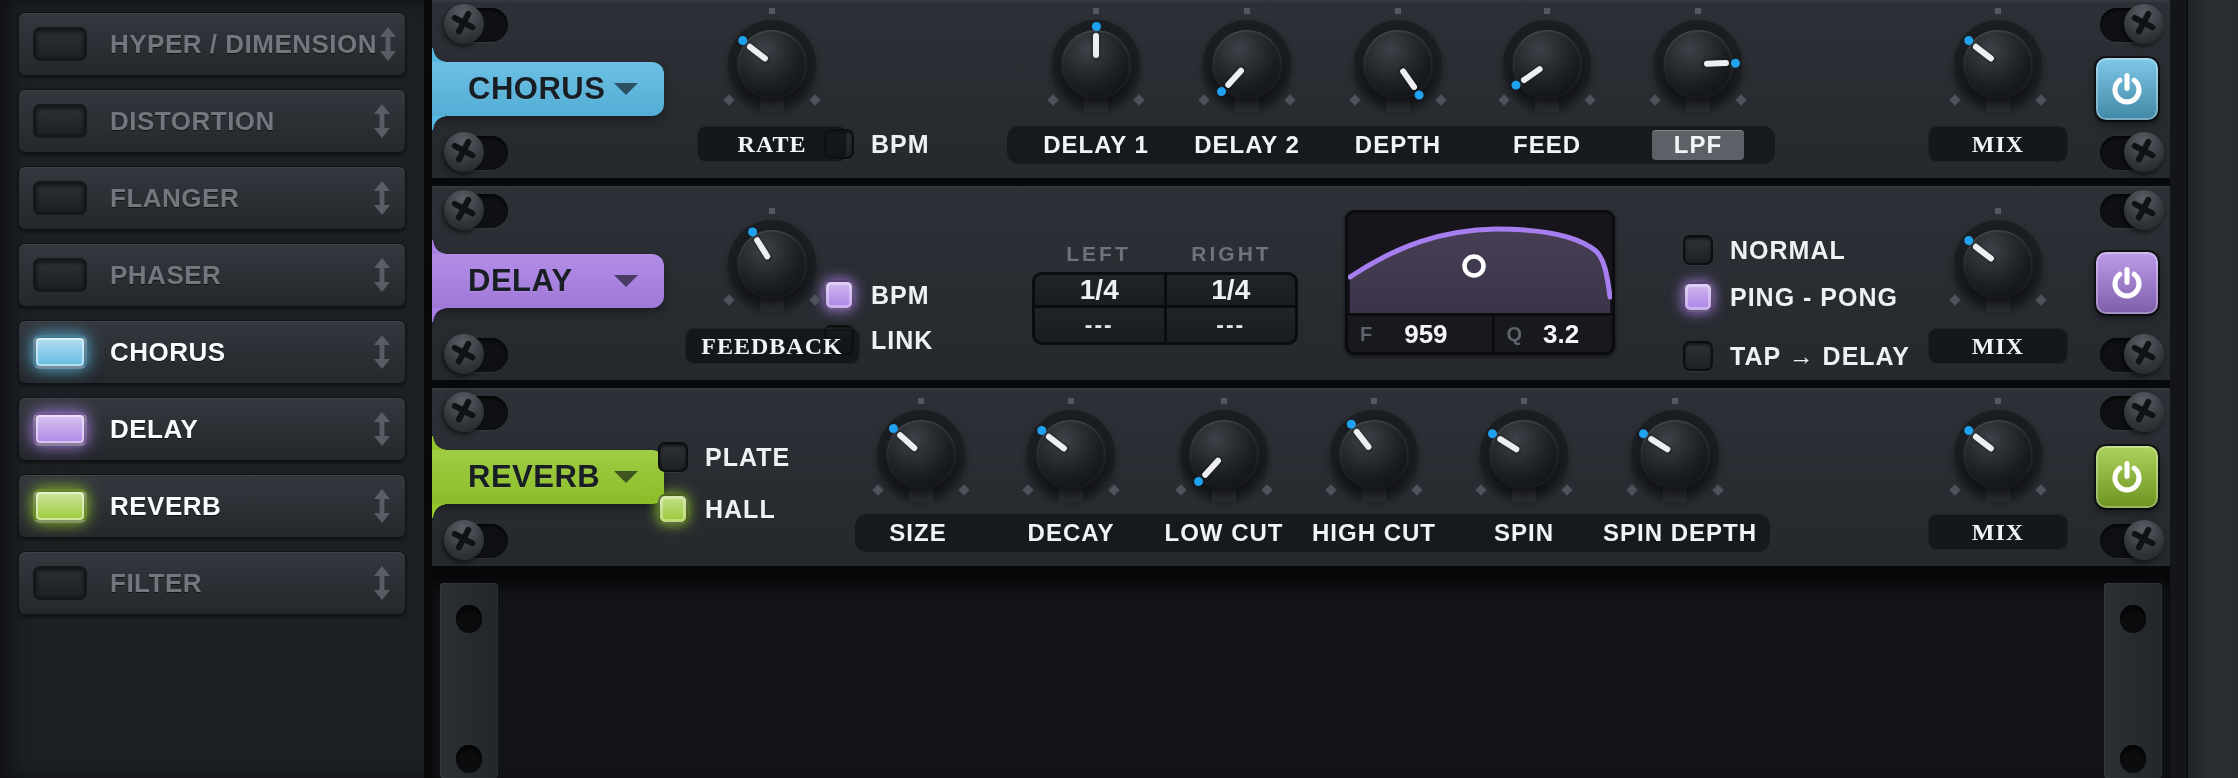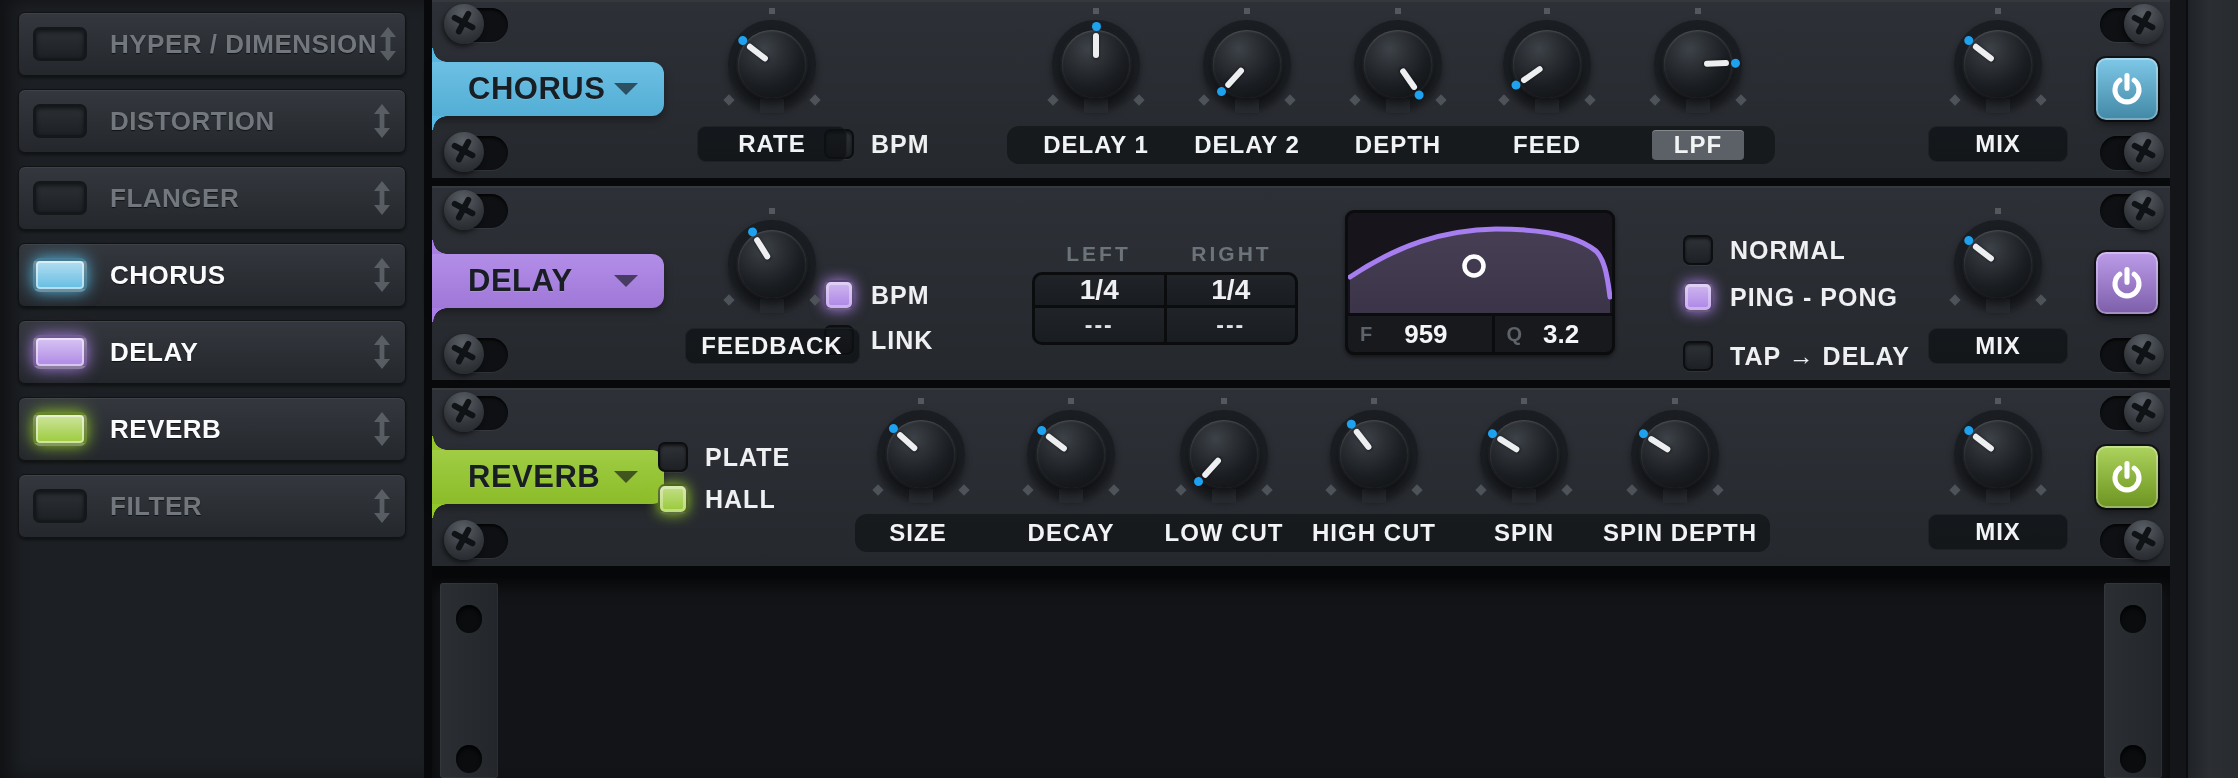--- a/index.html
+++ b/index.html
@@ -45,21 +45,21 @@
   .knob .notch{position:absolute;left:50%;bottom:-5px;width:24px;height:14px;margin-left:-12px;background:#272a2f;}
   .knob .cap{position:absolute;inset:10px;border-radius:50%;background:radial-gradient(circle at 38% 28%,#3d4248,#1a1d21 58%,#0d0f11);box-shadow:0 6px 9px rgba(0,0,0,.55),inset 0 1px 2px rgba(255,255,255,.16);}
   .knob .rot{position:absolute;inset:0;transform:rotate(calc(var(--a)*1deg));}
   .knob .ptr::before{content:'';position:absolute;left:50%;top:13px;width:6px;height:25px;margin-left:-3px;background:#eceef0;border-radius:3px;box-shadow:0 1px 3px rgba(0,0,0,.6);}
   .knob .dot::before{content:'';position:absolute;left:50%;top:2px;width:9px;height:9px;margin-left:-4.5px;border-radius:50%;background:#1ea2ef;}
   .knob .tick-t{position:absolute;left:50%;top:-12px;width:6px;height:6px;margin-left:-3px;background:#54595f;}
   .knob .d{position:absolute;width:8px;height:8px;background:#4e535a;transform:rotate(45deg);}
   .knob .d1{left:-3px;bottom:4px;}.knob .d2{right:-3px;bottom:4px;}
 
   
-  .plate{position:absolute;height:36px;border-radius:9px;background:rgba(14,16,19,.72);box-shadow:inset 0 0 0 1px rgba(255,255,255,.05);display:flex;align-items:center;justify-content:center;font-size:24px;font-weight:bold;color:#f1f3f5;letter-spacing:1px;}
+  .plate{position:absolute;height:36px;border-radius:9px;background:rgba(14,16,19,.72);box-shadow:inset 0 0 0 1px rgba(255,255,255,.05);display:flex;align-items:center;justify-content:center;font-size:24px;font-weight:bold;color:#f1f3f5;letter-spacing:1px;font-family:Liberation Serif, serif;}
   .strip{position:absolute;height:38px;border-radius:12px;background:rgba(14,16,19,.6);}
   .strip-lbl{position:absolute;width:160px;height:38px;line-height:38px;text-align:center;font-size:24px;font-weight:bold;color:#f1f3f5;letter-spacing:1px;}
   .strip-lbl.hl{width:92px;height:30px;line-height:30px;border-radius:4px;background:#5c6167;box-shadow:inset 0 1px 0 rgba(255,255,255,.25);}
 
   
   .chk{position:absolute;display:flex;align-items:center;gap:17px;}
   .chk .box{width:30px;height:30px;border-radius:7px;border:2px solid #0c0e10;background:linear-gradient(180deg,#2f3338,#1d2024);box-shadow:inset 0 2px 3px rgba(0,0,0,.6),0 1px 0 rgba(255,255,255,.05);flex:none;}
   .chk.checked .box{background:linear-gradient(180deg,rgba(255,255,255,.45),rgba(255,255,255,.05)),var(--c);border-color:rgba(0,0,0,.5);box-shadow:0 0 14px var(--c),inset 0 0 0 3px rgba(255,255,255,.35);}
   .chk .clabel{font-size:25px;font-weight:bold;color:#eef0f2;letter-spacing:1px;white-space:nowrap;}
 
@@ -120,20 +120,30 @@
           <span class="updown">
             <svg width="22" height="36" viewBox="0 0 22 36">
               <path d="M11 1 L19 11 H3 Z M11 35 L19 25 H3 Z" fill="#60666c"></path>
               <rect x="8.6" y="10" width="4.8" height="16" rx="1.5" fill="#60666c"></rect>
             </svg>
           </span>
         </div>
         <div class="fx-item">
           <span class="led"></span>
           <span class="fx-label">FLANGER</span>
+          <span class="updown">
+            <svg width="22" height="36" viewBox="0 0 22 36">
+              <path d="M11 1 L19 11 H3 Z M11 35 L19 25 H3 Z" fill="#60666c"></path>
+              <rect x="8.6" y="10" width="4.8" height="16" rx="1.5" fill="#60666c"></rect>
+            </svg>
+          </span>
+        </div>
+        <div class="fx-item">
+          <span class="led"></span>
+          <span class="fx-label">PHASER</span>
           <span class="updown">
             <svg width="22" height="36" viewBox="0 0 22 36">
               <path d="M11 1 L19 11 H3 Z M11 35 L19 25 H3 Z" fill="#60666c"></path>
               <rect x="8.6" y="10" width="4.8" height="16" rx="1.5" fill="#60666c"></rect>
             </svg>
           </span>
         </div>
         <div class="fx-item active" style="--c: #58b7e0;">
           <span class="led"></span>
           <span class="fx-label">CHORUS</span>
@@ -410,21 +420,21 @@
         </div>
       <div class="tab t-reverb" style="--c: #93c62b;">
         <span class="tlabel">REVERB</span>
         <span class="tri"></span>
       </div>
       <div class="strip" style="left:423px;top:126px;width:915px;"></div>
       <div class="chk" style="left: 226px; top: 54px; --c: #93c62b;">
         <i class="box"></i>
         <span class="clabel">PLATE</span>
       </div>
-      <div class="chk checked" style="left: 226px; top: 96px; --c: #93c62b;">
+      <div class="chk checked" style="left: 226px; top: 106px; --c: #93c62b;">
         <i class="box"></i>
         <span class="clabel">HALL</span>
       </div>
       <div class="power pw-reverb" style="--c: #93c62b;">
         <svg width="36" height="36" viewBox="0 0 24 24">
             <path d="M12 3v8.5" fill="none" stroke="#fff" stroke-width="3.4" stroke-linecap="round"></path>
             <path d="M7.2 6.2a8 8 0 1 0 9.6 0" fill="none" stroke="#fff" stroke-width="3.4" stroke-linecap="round"></path>
           </svg>
       </div>
     <div class="knob" style="left: 445px; top: 22px; --a: -48;">

